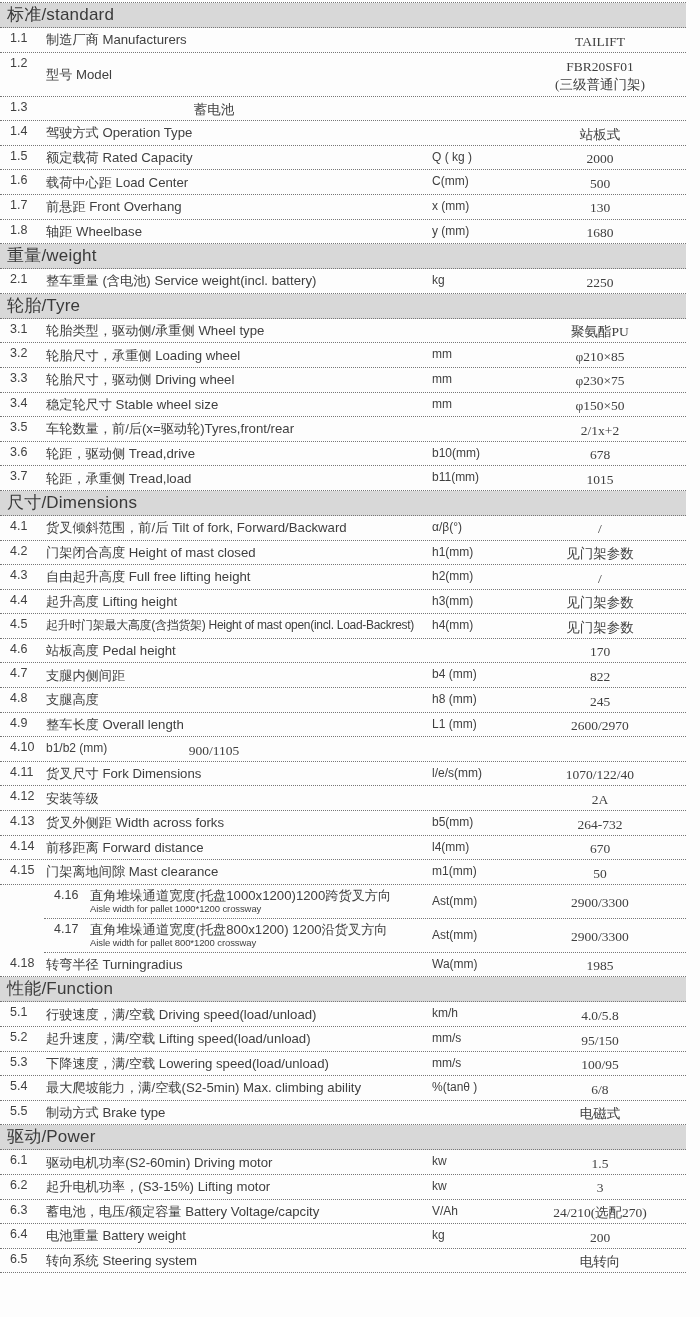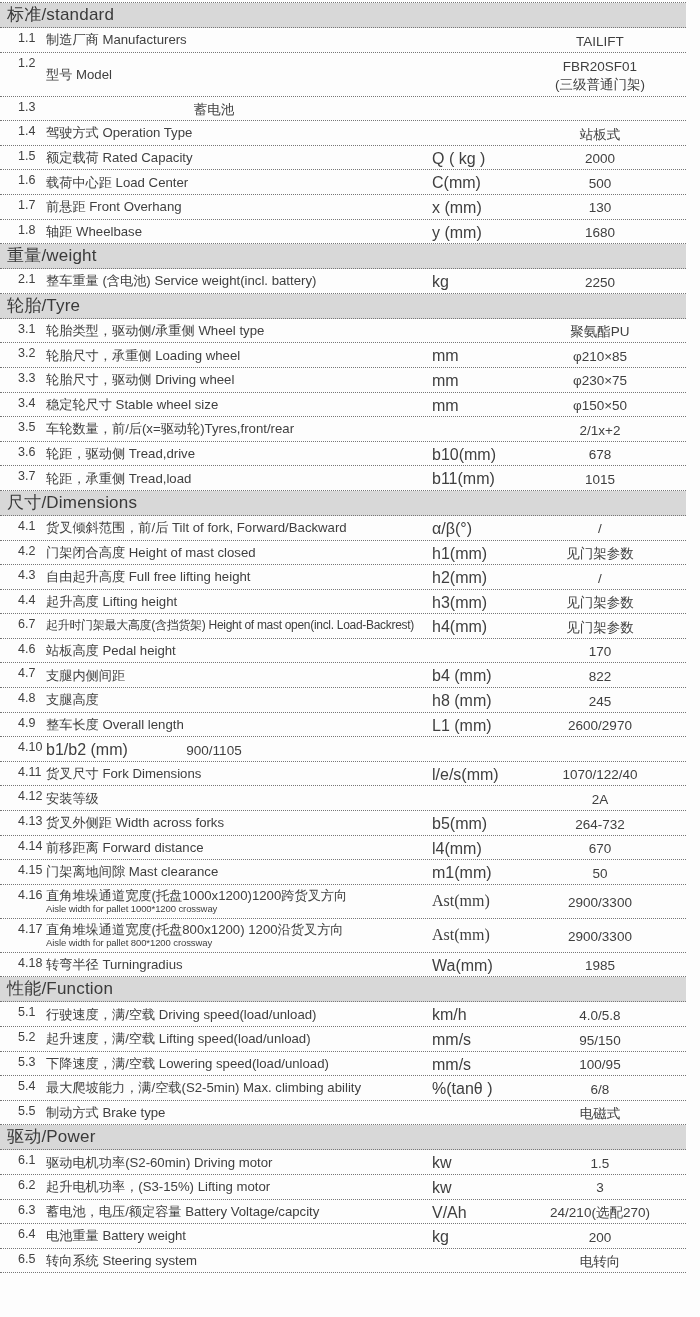--- a/index.html
+++ b/index.html
@@ -27,24 +27,24 @@
     color: #3a3a3a;
     letter-spacing: 0.2px;
   }
   .row {
     display: flex;
     align-items: center;
     min-height: 24.6px;
     border-bottom: 1px dotted #767676;
   }
   .row.tall { min-height: 44px; }
-  .row.has-sub { min-height: 34px; }
+  .row.has-sub { min-height: 34px; margin-left: 44px; }
   .cell-no {
     width: 46px;
-    padding-left: 18px;
+    padding-left: 10px;
     font-size: 12.5px;
     align-self: flex-start;
     padding-top: 3px;
   }
   .cell-desc {
     flex: 1;
     font-size: 13.2px;
     line-height: 1.15;
     padding-right: 2px;
     white-space: nowrap;
@@ -54,31 +54,32 @@
     font-size: 12px;
     letter-spacing: -0.3px;
   }
   .cell-desc .sub {
     font-size: 9.5px;
     letter-spacing: -0.1px;
     margin-top: 1px;
   }
   .cell-unit {
     width: 82px;
-    font-size: 16px;
+    font-size: 12px;
     align-self: flex-start;
     padding-top: 4px;
   }
-  .row.has-sub .cell-unit, .row.tall .cell-unit { align-self: center; padding-top: 0; font-family: Liberation Serif, serif; }
+  .row.has-sub .cell-unit, .row.tall .cell-unit { align-self: center; padding-top: 0; }
   .cell-value {
     width: 172px;
     text-align: center;
     font-size: 13.5px;
     padding-top: 3px;
     line-height: 1.3;
+    font-family: Liberation Serif, serif;
   }
 </style>
 </head>
 <body>
 
 <div class="spec-table">
     <div class="section-header">标准/standard</div>
     <div class="row">
       <div class="cell-no">1.1</div>
       <div class="cell-desc">
@@ -274,21 +275,21 @@
       <div class="cell-no">4.4</div>
       <div class="cell-desc">
         <div class="desc-main">起升高度 Lifting height</div>
       </div>
       <div class="cell-unit">h3(mm)</div>
       <div class="cell-value">
         <div class="val-line">见门架参数</div>
       </div>
     </div>
     <div class="row small-desc">
-      <div class="cell-no">6.7</div>
+      <div class="cell-no">4.5</div>
       <div class="cell-desc">
         <div class="desc-main">起升时门架最大高度(含挡货架) Height of mast open(incl. Load-Backrest)</div>
       </div>
       <div class="cell-unit">h4(mm)</div>
       <div class="cell-value">
         <div class="val-line">见门架参数</div>
       </div>
     </div>
     <div class="row">
       <div class="cell-no">4.6</div>

